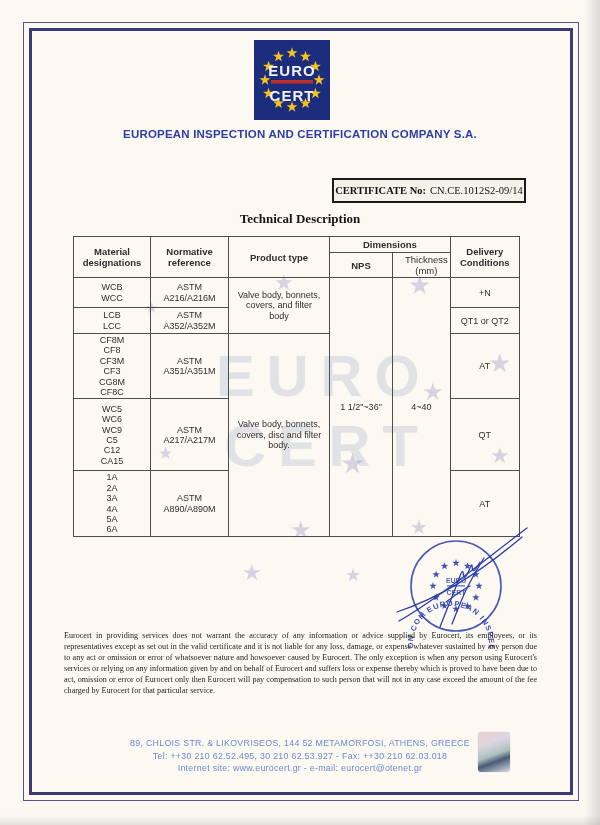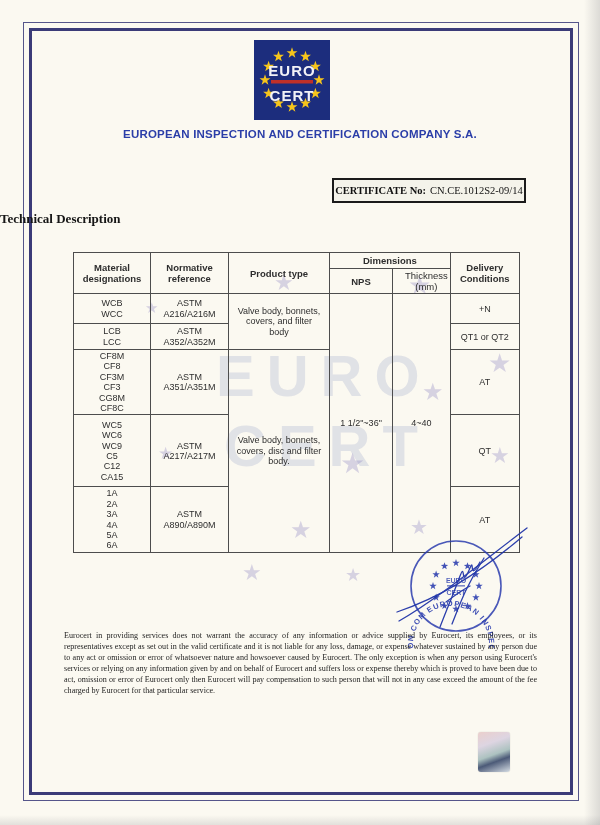--- a/index.html
+++ b/index.html
@@ -16,24 +16,24 @@
 
   .logo{position:absolute;left:254px;top:40px;width:76px;height:80px;}
   .company-name{position:absolute;left:0;top:128px;width:100%;text-align:center;
         color:#2b3ea8;font-weight:bold;font-size:11.5px;letter-spacing:.2px;}
 
   .cert-box{position:absolute;left:332px;top:178px;width:190px;height:21px;
         border:2px solid #1b1b1b;display:flex;align-items:center;justify-content:center;
         font-family:"Liberation Serif",serif;font-size:10.5px;color:#111;background:rgba(240,238,230,.6);}
   .cert-box b{margin-right:4px;text-align:center;}
 
-  .section-title{position:absolute;left:0;top:211px;width:100%;text-align:left;
+  .section-title{position:absolute;left:0;top:211px;width:100%;text-align:center;
         font-family:"Liberation Serif",serif;font-weight:bold;font-size:13px;color:#161616;}
 
-  table.spec{position:absolute;left:73px;top:252px;border-collapse:collapse;
+  table.spec{position:absolute;left:73px;top:236px;border-collapse:collapse;
         font-size:9px;color:#2e2e2e;table-layout:fixed;}
   table.spec th,table.spec td{border:1px solid #4d4d4d;padding:1px 2px;text-align:center;
         vertical-align:middle;}
   table.spec th{font-weight:bold;font-size:9.5px;line-height:11px;}
   .ml{white-space:pre-line;line-height:10.4px;}
   td.refcell{text-align:left;padding-left:8px;}
   .c-mat{width:77px;} .c-ref{width:78px;} .c-prod{width:101px;}
   .c-nps{width:63px;} .c-thk{width:55px;} .c-del{width:69px;}
   tr.hA{height:16px;} tr.hB{height:20px;}
   tr.r1{height:30px;margin-top:27px;} tr.r2{height:26px;} tr.r3{height:62px;} tr.r4{height:72px;} tr.r5{height:62px;}
@@ -228,18 +228,23 @@
       <path d="M 3,97 C 40,76 86,38 131,4"></path>
       <path d="M 1,88 C 42,74 80,52 126,13"></path>
       <path d="M 44,103 C 56,72 52,84 64,52 C 70,36 64,68 74,44 C 79,32 72,60 84,38"></path>
       <path d="M 56,100 C 64,80 70,62 88,34"></path>
       <path d="M 50,78 C 58,72 66,66 74,62"></path>
     </g>
   </svg>
 
   <div class="disclaimer">Eurocert in providing services does not warrant the accuracy of any information or advice supplied by Eurocert, its employees, or its representatives except as set out in the valid certificate and it is not liable for any loss, damage, or expense whatever sustained by any person due to any act or omission or error of whatsoever nature and howsoever caused by Eurocert. The only exception is when any person using Eurocert's services or relying on any information given by and on behalf of Eurocert and suffers loss or expense thereby which is proved to have been due to act, omission or error of Eurocert only then Eurocert will pay compensation to such person that will not in any case exceed the amount of the fee charged by Eurocert for that particular service.</div>
 
+  <div class="footer">
+    <div>89, CHLOIS STR. &amp; LIKOVRISEOS, 144 52 METAMORFOSI, ATHENS, GREECE</div>
+    <div>Tel: ++30 210 62.52.495, 30 210 62.53.927 - Fax: ++30 210 62.03.018</div>
+    <div>Internet site: www.eurocert.gr - e-mail: eurocert@otenet.gr</div>
+  </div>
 
   <div class="sticker"></div>
 
   <div class="scan-edge-r"></div>
   <div class="scan-edge-b"></div>
 </div>
 
 </body></html>

